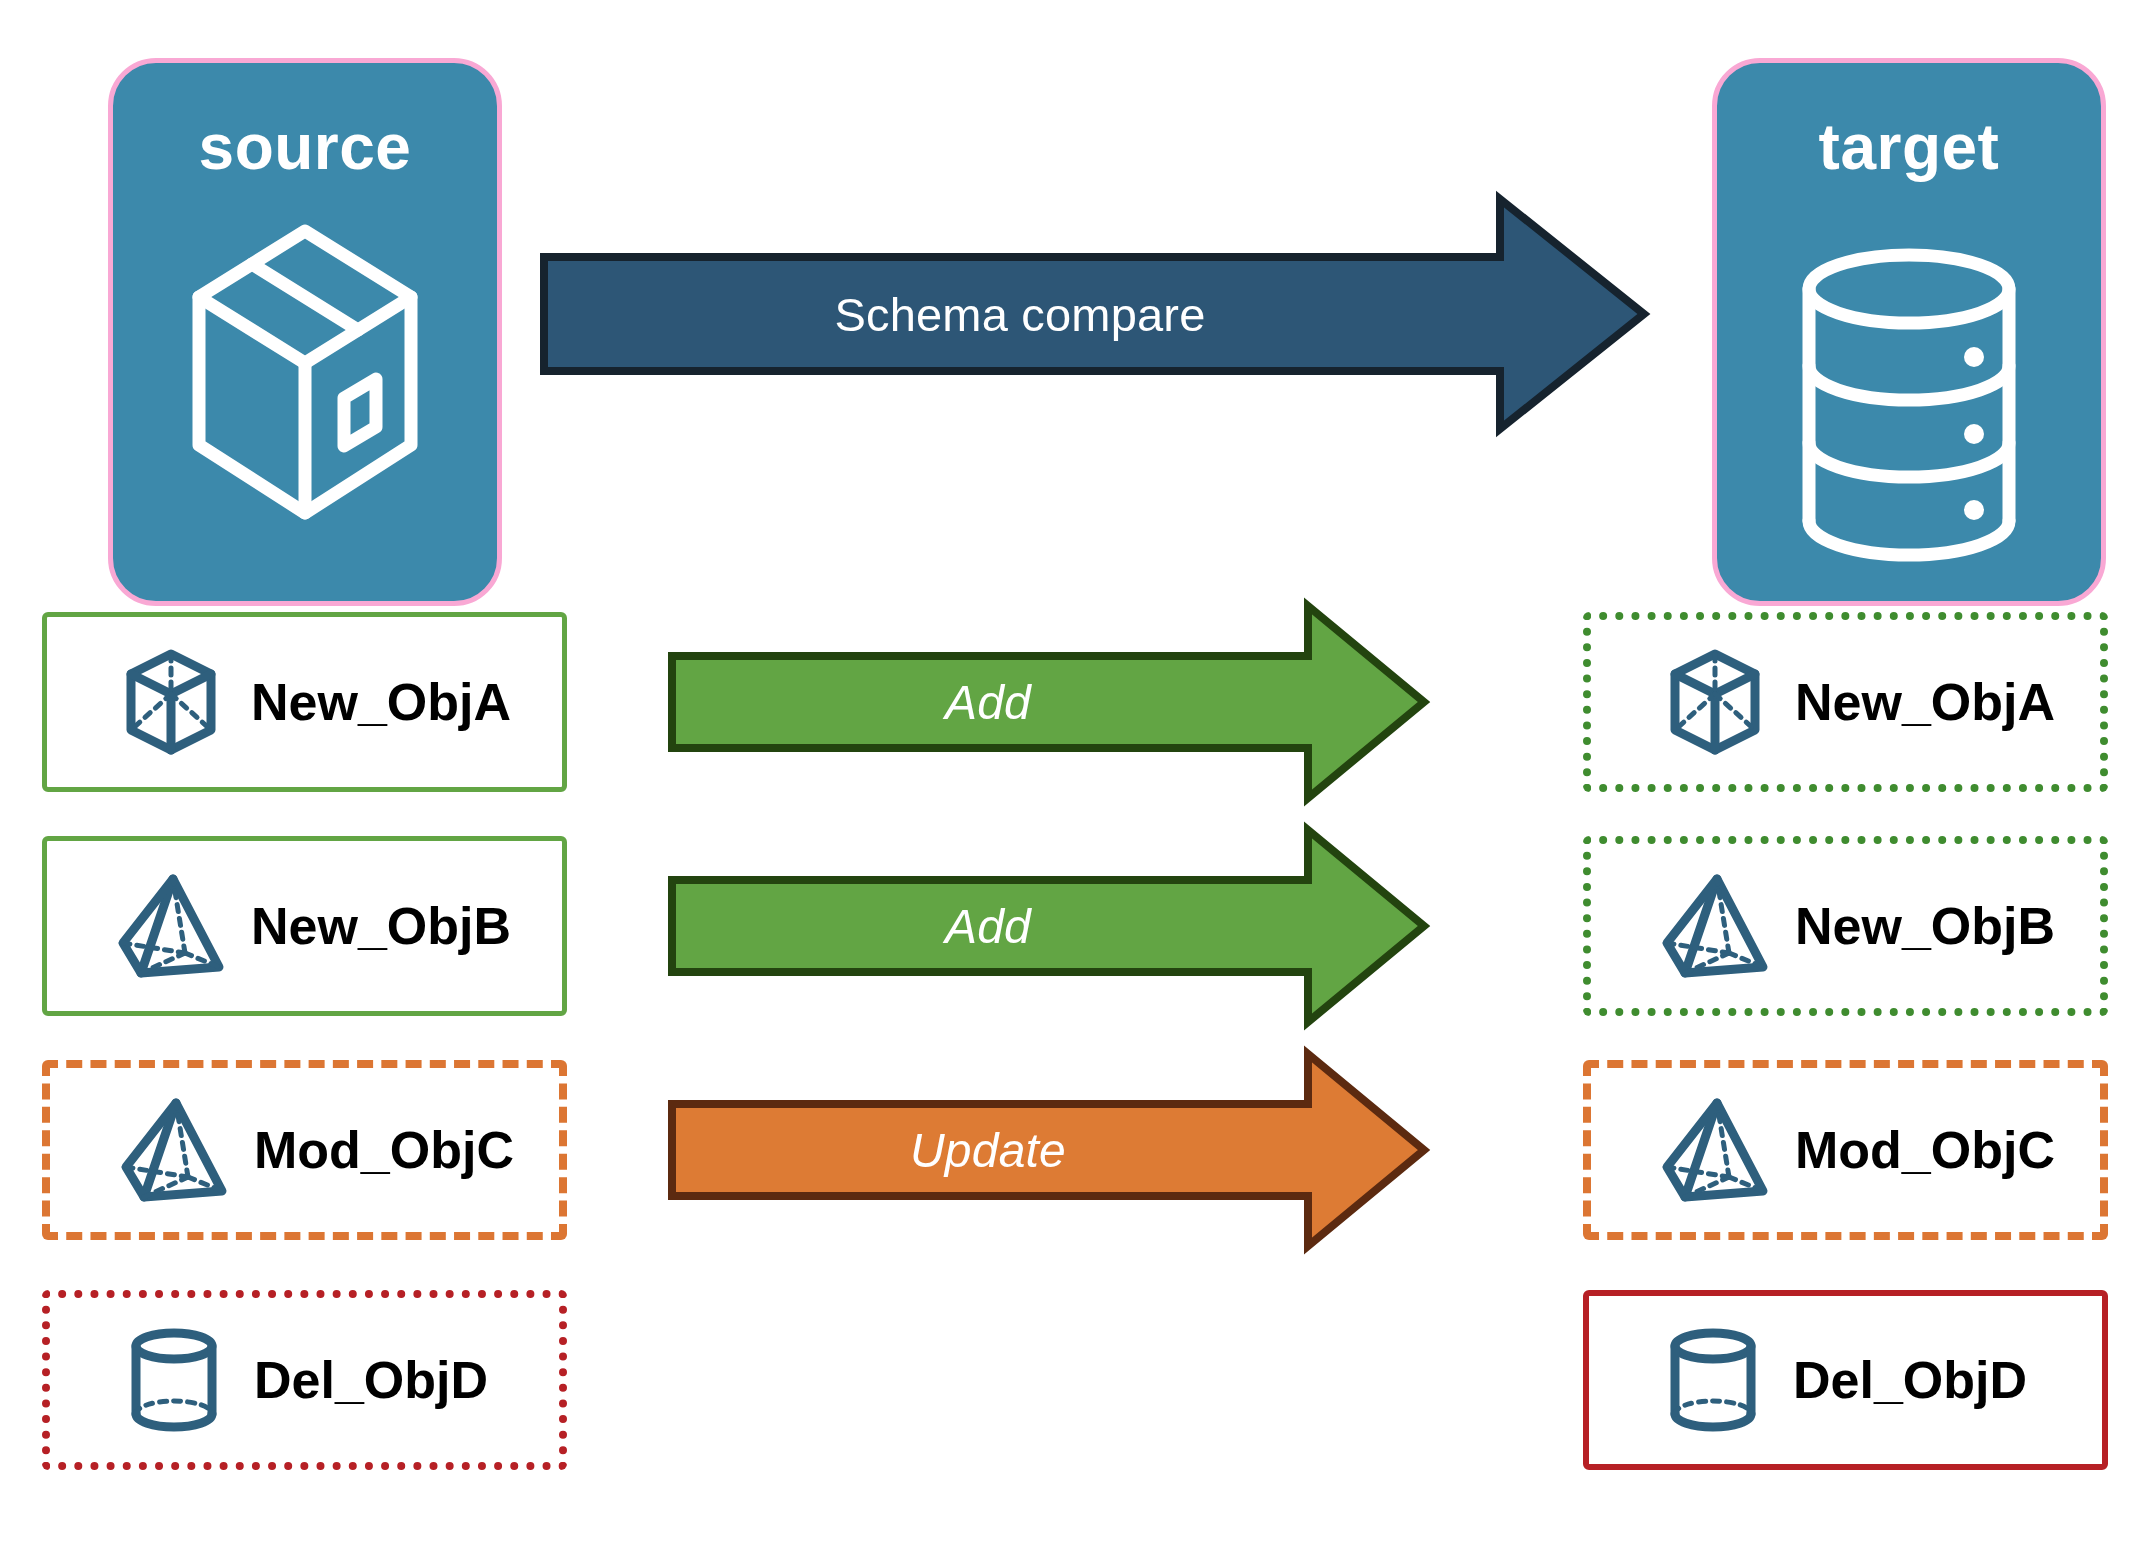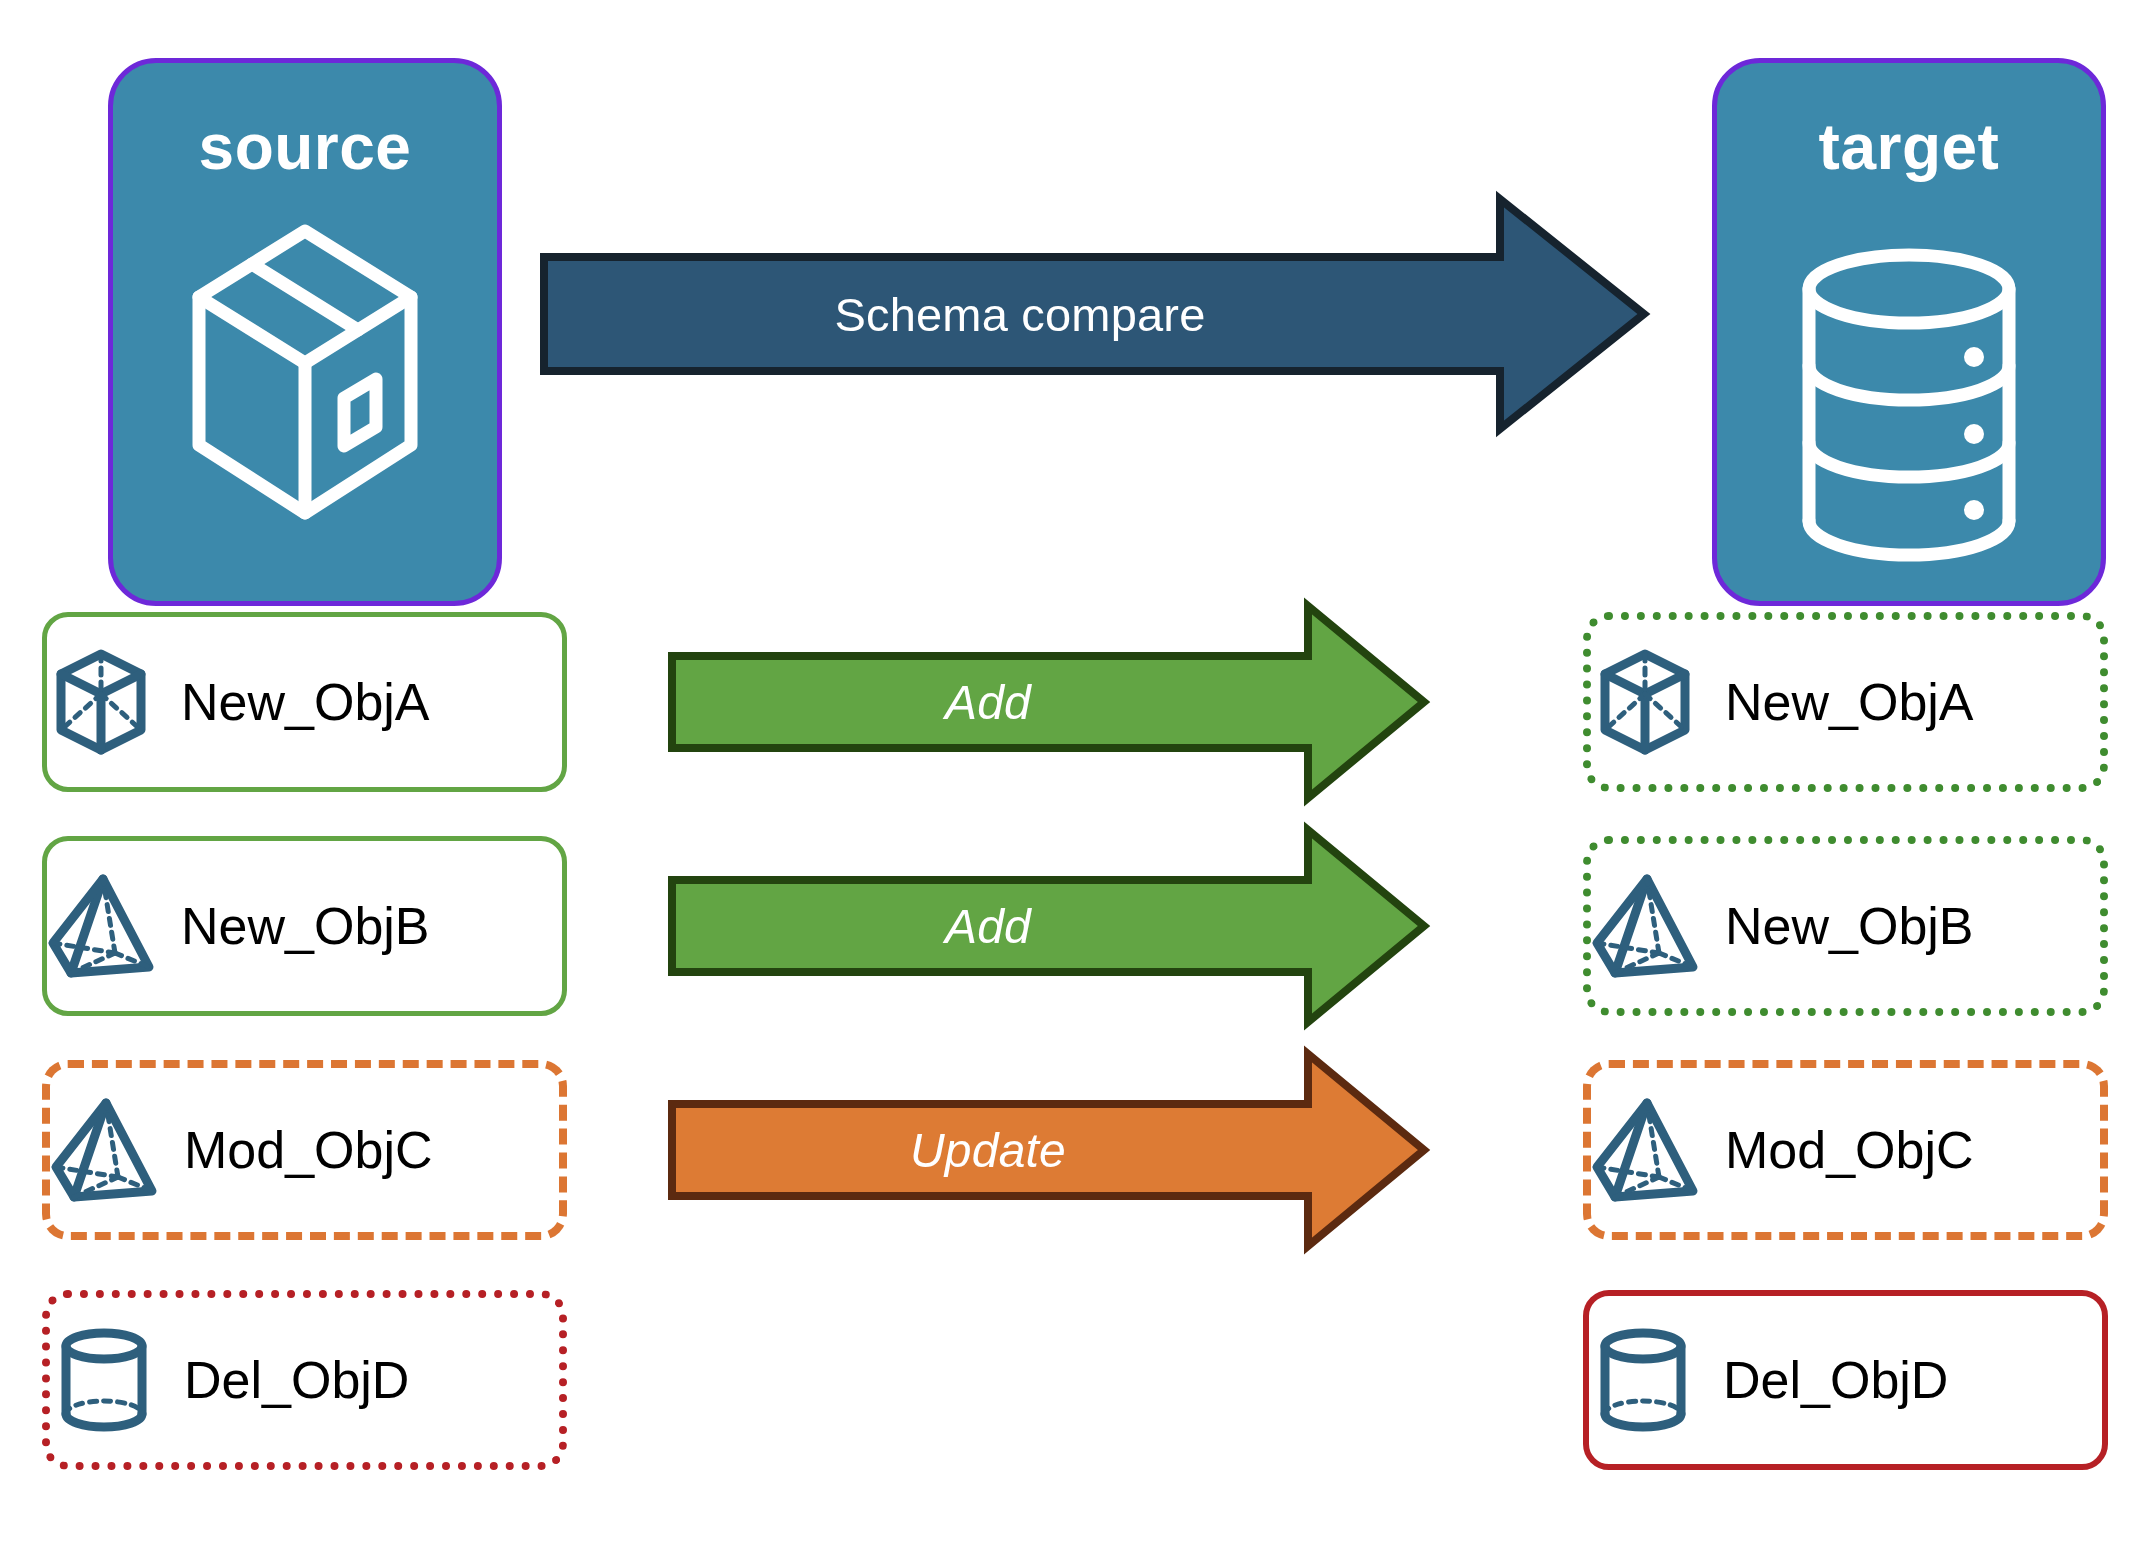--- a/index.html
+++ b/index.html
@@ -9,21 +9,21 @@
     font-family: "Liberation Sans", sans-serif;
     overflow: hidden;
   }
   .stage { position: relative; width: 2150px; height: 1550px; }
 
   
   .endpoint {
     position: absolute;
     width: 394px; height: 548px;
     background: #3C89AB;
-    border: 5px solid #6d28d9;
+    border: 5px solid #f9a8d4;
     border-radius: 48px;
     display: flex;
     flex-direction: column;
     align-items: center;
   }
   .endpoint-label {
     color: #ffffff;
     font-size: 64px;
     font-weight: bold;
     letter-spacing: 0.5px;
@@ -51,23 +51,25 @@
   .row { position: absolute; left: 0; width: 2150px; height: 190px; }
   #row-0 { top: 612px; }
   #row-1 { top: 836px; }
   #row-2 { top: 1060px; }
   #row-3 { top: 1290px; }
 
   .obj-card {
     position: absolute;
     width: 525px; height: 180px;
     background: #ffffff;
-    border-radius: 26px;
+    border-radius: 6px;
     display: flex;
     align-items: center;
+    padding-left: 70px;
+    font-weight: bold;
   }
   .obj-card.left  { left: 42px; }
   .obj-card.right { left: 1583px; }
 
   .obj-card .icon-slot {
     width: 108px; height: 112px;
     display: flex; align-items: center; justify-content: center;
     flex: 0 0 auto;
   }
   .obj-card .obj-label {

